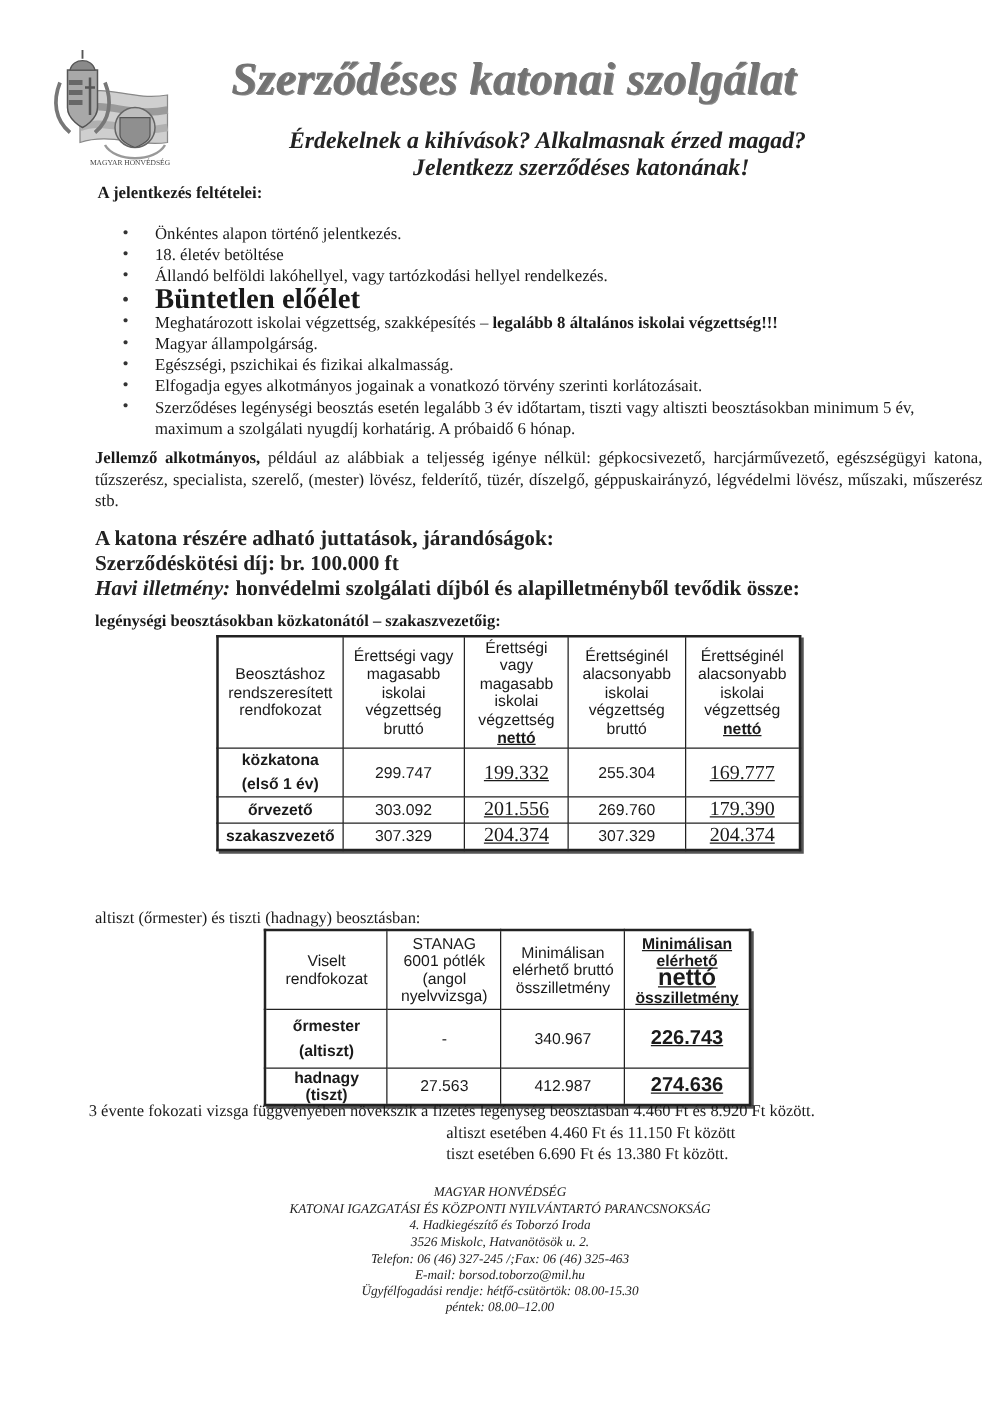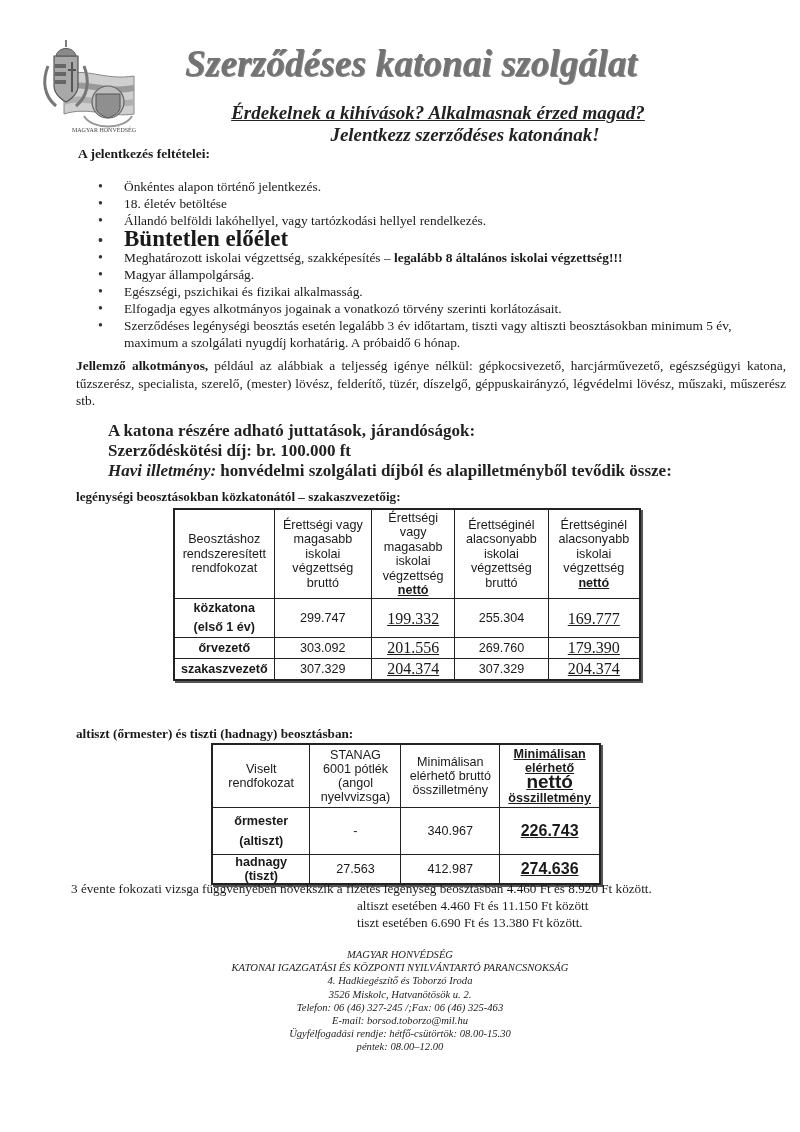--- a/index.html
+++ b/index.html
@@ -3,50 +3,50 @@
 <meta charset="utf-8">
 <style>
   html, body { margin: 0; padding: 0; background: #ffffff; }
   body { width: 800px; height: 1132px; position: relative; overflow: hidden; color: #1a1a1a; font-family: "Liberation Serif", serif; }
   .abs { position: absolute; }
 
   .logo { left: 34px; top: 36px; width: 106px; height: 98px; }
 
   .title { left: 185px; top: 42px; font-family: "Liberation Serif", serif; font-weight: bold; font-style: italic; font-size: 37px; color: #737373; letter-spacing: 0.2px; text-shadow: 1px 1px 0 #888; white-space: nowrap; }
   .subtitle { left: 0; width: 800px; text-align: center; font-weight: bold; font-style: italic; font-size: 19px; color: #222; white-space: nowrap; }
-  .sub1 { top: 102px; padding-left: 76px; box-sizing: border-box; text-decoration: underline; }
+  .sub1 { top: 102px; padding-left: 76px; box-sizing: border-box; }
   .sub2 { top: 124px; padding-left: 130px; box-sizing: border-box; }
 
   .cond-heading { left: 78px; top: 146px; font-weight: bold; font-size: 13.5px; }
 
   .bullets { left: 96px; top: 178px; width: 660px; margin: 0; padding: 0; list-style: none; font-size: 13.4px; line-height: 17px; }
   .bullets li { position: relative; padding-left: 28px; }
   .bullets li::before { content: "•"; position: absolute; left: 2px; top: 0; font-size: 14px; color: #333; }
   .bullets li.big { font-size: 23px; font-weight: bold; line-height: 20px; }
   .bullets li.big::before { top: 2px; }
   .bold { font-weight: bold; }
 
   .para { left: 76px; top: 357px; width: 710px; font-size: 13.4px; line-height: 17.5px; text-align: justify; }
 
-  .benefits { left: 76px; top: 421px; font-size: 17px; font-weight: bold; line-height: 20px; color: #222; margin-left: 32px; }
+  .benefits { left: 76px; top: 421px; font-size: 17px; font-weight: bold; line-height: 20px; color: #222; }
   .benefits .it { font-style: italic; }
 
   .table-caption { left: 76px; top: 489px; font-size: 13.2px; font-weight: bold; }
 
   table.grid { position: absolute; border-collapse: collapse; font-family: "Liberation Sans", sans-serif; font-size: 12.6px; color: #1a1a1a; border: 2px solid #222; box-shadow: 2px 2px 0 #555; }
   table.grid td, table.grid th { border: 1px solid #222; text-align: center; vertical-align: middle; padding: 0 4px; font-weight: normal; }
   .t1 { left: 173px; top: 508px; width: 468px; }
   .t1 th { height: 88px; line-height: 14.5px; }
   .t1 td { height: 20px; }
   .t1 tr.r-first td { height: 38px; line-height: 19px; }
   .rank { font-weight: bold !important; }
   .netto { font-family: "Liberation Serif", serif; font-weight: bold; text-decoration: underline; font-size: 16px; }
   .u { font-weight: bold; text-decoration: underline; }
 
-  .table2-caption { left: 76px; top: 726px; font-size: 13.2px; font-weight: bold; }
+  .table2-caption { left: 76px; top: 726px; font-size: 13.2px; font-weight: normal; }
   .t2 { left: 211px; top: 743px; width: 390px; }
   .t2 th { height: 62px; line-height: 14px; }
   .t2 td { height: 22px; }
   .t2 tr.r-first td { height: 46px; line-height: 20px; }
   .t2 .big-netto { font-weight: bold; text-decoration: underline; font-size: 16px; }
   .t2 .hdr-bold { font-weight: bold; text-decoration: underline; }
   .t2 .hdr-netto { font-size: 19px; font-weight: bold; text-decoration: underline; }
 
   .notes { font-size: 13.2px; line-height: 17px; white-space: nowrap; }
   .n1 { left: 71px; top: 880px; }

